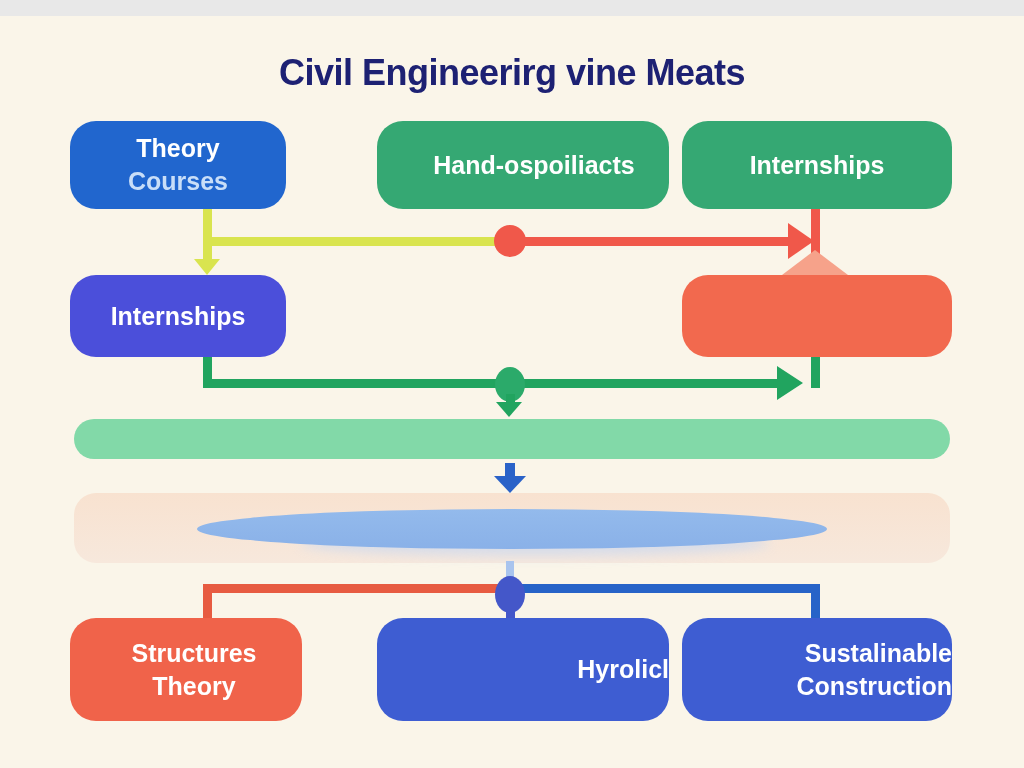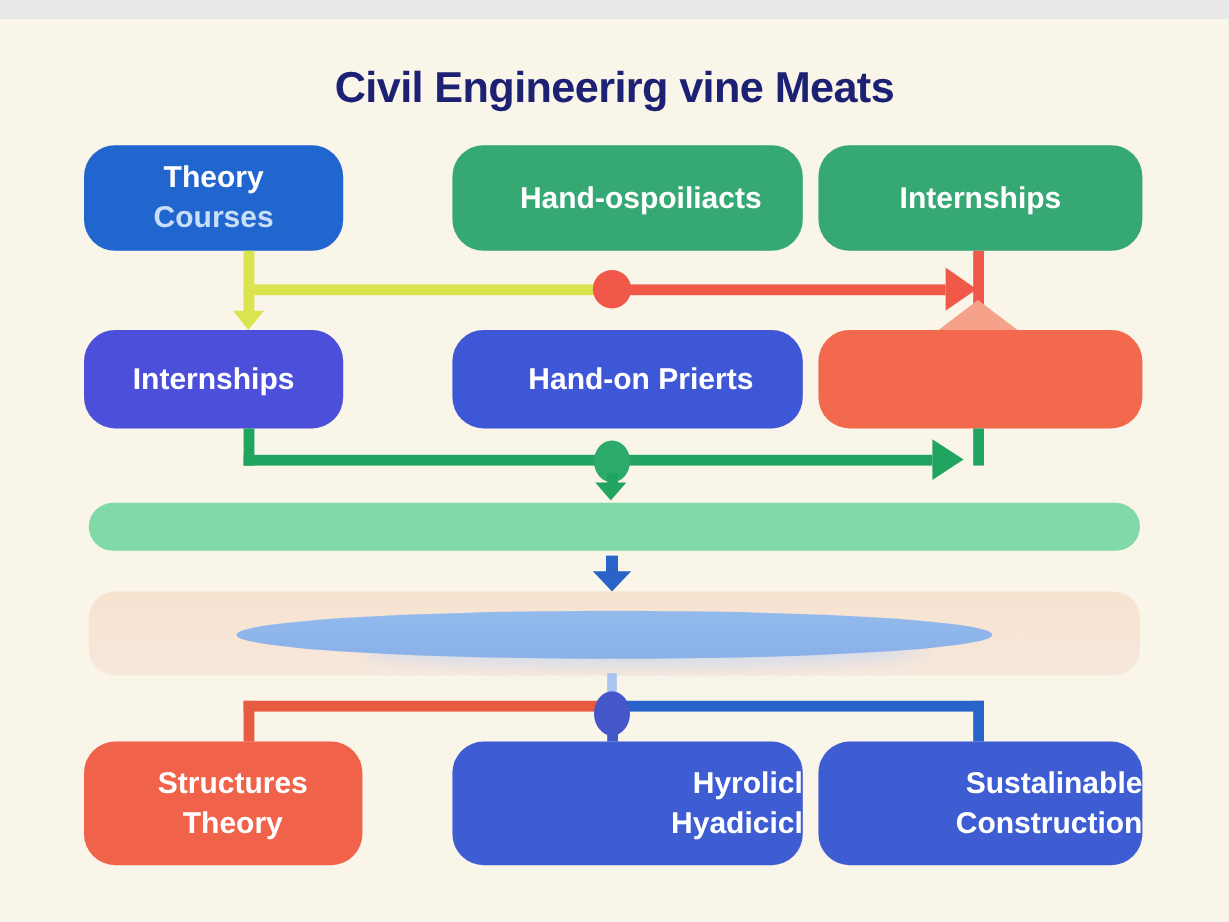--- a/index.html
+++ b/index.html
@@ -113,23 +113,20 @@
   <div class="line yg-h"></div>
   <div class="dot red-dot"></div>
   <div class="line red-h"></div>
   <div class="tri red-head"></div>
   <div class="line red-v"></div>
   <div class="tri pink-tri"></div>
 
   <div class="box r2 c1 bg-indigo">
     <span>Internships</span>
   </div>
-  <div class="box r2 c2 bg-blue2">
-    <span>Hand-on Prierts</span>
-  </div>
   <div class="box r2 c3 bg-coral">
     <span></span>
   </div>
 
   <div class="line gr-vl"></div>
   <div class="line gr-h"></div>
   <div class="tri gr-head"></div>
   <div class="line gr-vr"></div>
   <div class="dot gr-dot"></div>
   <div class="line gr-stem"></div>
@@ -151,20 +148,19 @@
   <div class="line bl-v"></div>
   <div class="line bl-stub"></div>
   <div class="dot bl-dot"></div>
 
   <div class="box r3 c1 bg-coral2">
     <span>Structures</span>
     <span>Theory</span>
   </div>
   <div class="box r3 c2 bg-blue3">
     <span>Hyrolicl</span>
-    <span>Hyadicicl</span>
   </div>
   <div class="box r3 c3 bg-blue3">
     <span>Sustalinable</span>
     <span>Construction</span>
   </div>
 
 </div>
 
 </body></html>

